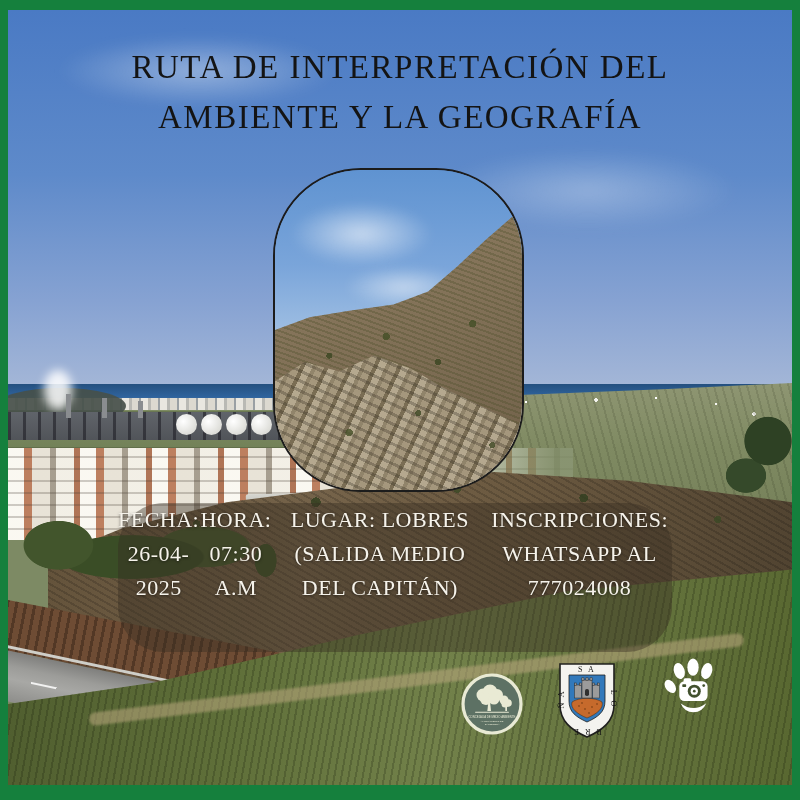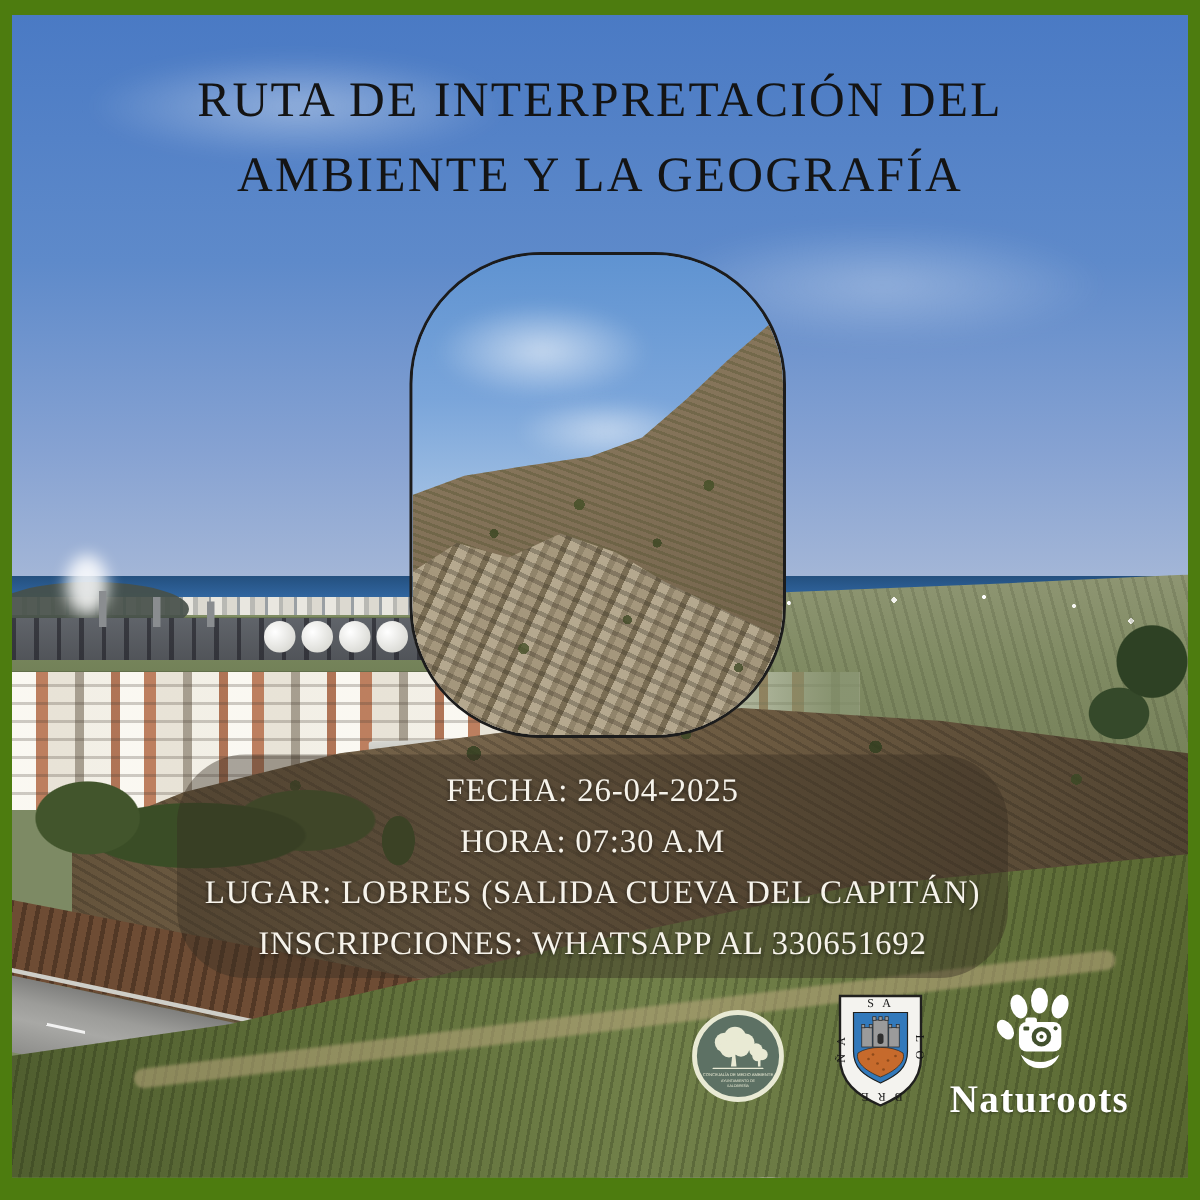--- a/index.html
+++ b/index.html
@@ -1,16 +1,16 @@
 <!DOCTYPE html>
 <html><head>
 <meta charset="utf-8">
 <style>
   html,body{margin:0;padding:0;background:#fff;}
-  .poster{position:relative;width:800px;height:800px;background:#4d7c0f;overflow:hidden;
+  .poster{position:relative;width:800px;height:800px;background:#15803d;overflow:hidden;
           font-family:"Liberation Serif", serif;}
   .bg{position:absolute;left:8px;top:10px;right:8px;bottom:15px;overflow:hidden;background:#7d8a64;}
   .bg *{position:absolute;}
 
   
   .sky{left:0;top:0;width:100%;height:392px;
        background:linear-gradient(180deg,#4a7ac4 0%,#5e8aca 42%,#86a2d2 74%,#a9bad8 100%);}
   .cloud-a{left:50px;top:26px;width:280px;height:70px;border-radius:50%;
        background:radial-gradient(closest-side,rgba(255,255,255,.38),transparent);filter:blur(6px);}
   .cloud-b{left:430px;top:140px;width:300px;height:80px;border-radius:50%;
@@ -124,21 +124,21 @@
        radial-gradient(circle 5px at 22% 58%,rgba(62,72,36,.85) 60%,transparent 61%),
        radial-gradient(circle 6px at 45% 52%,rgba(70,80,40,.85) 60%,transparent 61%),
        radial-gradient(circle 5px at 66% 60%,rgba(62,72,36,.85) 60%,transparent 61%),
        radial-gradient(circle 6px at 80% 48%,rgba(70,80,40,.85) 60%,transparent 61%),
        radial-gradient(circle 5px at 58% 76%,rgba(62,72,36,.8) 60%,transparent 61%),
        radial-gradient(circle 6px at 30% 82%,rgba(70,80,40,.8) 60%,transparent 61%),
        radial-gradient(circle 5px at 88% 86%,rgba(62,72,36,.8) 60%,transparent 61%);}
 
   
   .info-box{position:absolute;left:118px;top:503px;width:554px;height:149px;border-radius:46px;
-       background:rgba(55,45,33,.42);display:flex;flex-direction:column;justify-content:center;
+       background:rgba(55,45,33,.42);display:flex;flex-direction:row;justify-content:center;
        text-align:center;color:#f6f3eb;font-size:22px;line-height:34px;letter-spacing:.5px;
        text-shadow:0 1px 3px rgba(0,0,0,.55);}
 
   
   .logo-env{position:absolute;left:461px;top:673px;width:62px;height:62px;}
   .logo-shield{position:absolute;left:555px;top:658px;width:64px;height:84px;}
   .logo-naturoots{position:absolute;left:627px;top:657px;width:132px;text-align:center;}
   .paw{display:block;margin:0 auto;width:60px;height:64px;}
   .naturoots-word{color:#ffffff;font-weight:700;font-size:26px;letter-spacing:1px;margin-top:-3px;
        text-shadow:0 1px 2px rgba(0,0,0,.45);}
@@ -191,22 +191,22 @@
     <div class="pc-cloud-a"></div>
     <div class="pc-cloud-b"></div>
     <div class="pc-hill"></div>
     <div class="pc-rocks"></div>
     <div class="pc-scrub"></div>
   </div>
 
   <div class="info-box">
     <div>FECHA: 26-04-2025</div>
     <div>HORA: 07:30 A.M</div>
-    <div>LUGAR: LOBRES (SALIDA CUEVA DEL CAPITÁN)</div>
-    <div>INSCRIPCIONES: WHATSAPP AL 330651692</div>
+    <div>LUGAR: LOBRES (SALIDA MEDIO DEL CAPITÁN)</div>
+    <div>INSCRIPCIONES: WHATSAPP AL 777024008</div>
   </div>
 
   <div class="logo-env">
     <svg viewBox="0 0 62 62" width="62" height="62">
       <circle cx="31" cy="31" r="29" fill="#5d7164" stroke="#e9ead4" stroke-width="3.2"></circle>
       <g fill="#e9ead4">
         <circle cx="22" cy="22" r="6.5"></circle>
           <circle cx="29" cy="19" r="7.5"></circle>
           <circle cx="36" cy="22" r="6"></circle>
         <circle cx="25" cy="26" r="6"></circle>
@@ -271,16 +271,15 @@
         <path d="M20.5 52.5 Q35.5 64 50.5 52.5 Q46 63 35.5 63 Q25 63 20.5 52.5 Z"></path>
       </g>
       <g fill="#42512e">
         <circle cx="36.5" cy="38.5" r="7.6"></circle>
         <rect x="22.5" y="30.5" width="4.5" height="3.2" rx="0.8"></rect>
         <circle cx="47.5" cy="32" r="1.6"></circle>
       </g>
       <circle cx="36.5" cy="38.5" r="4.2" fill="#ffffff"></circle>
       <circle cx="36.5" cy="38.5" r="1.6" fill="#42512e"></circle>
     </svg>
-    <div class="naturoots-word">Naturoots</div>
   </div>
 
 </div>
 
 </body></html>

